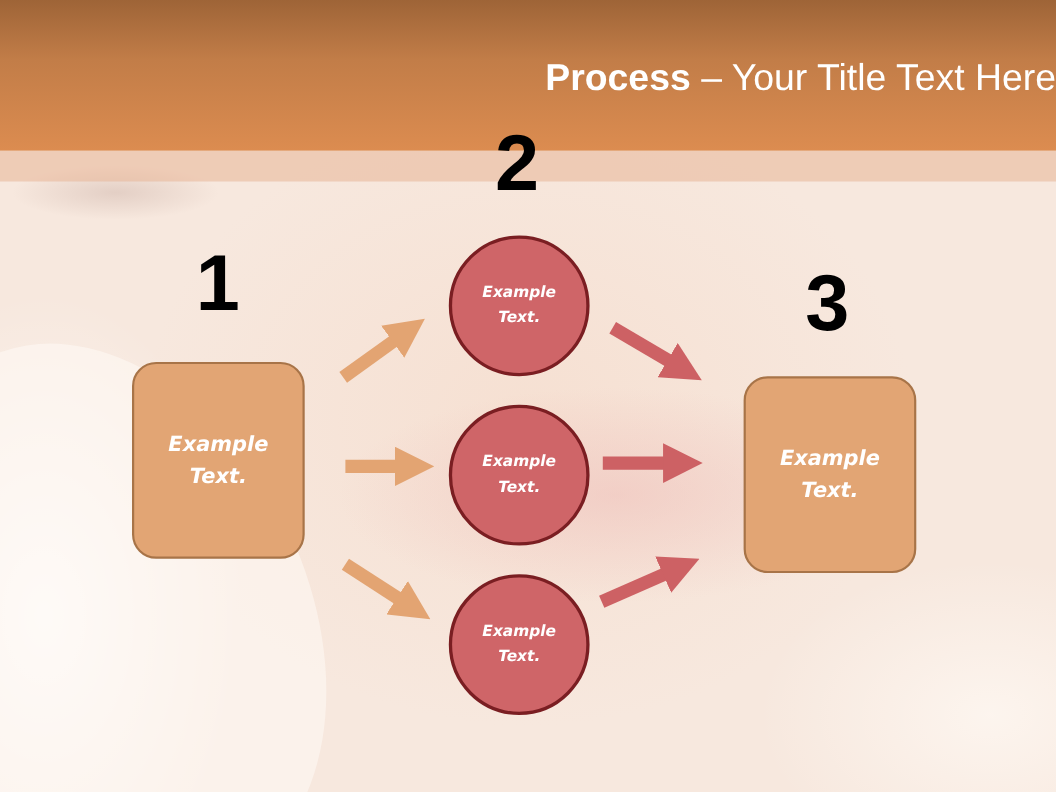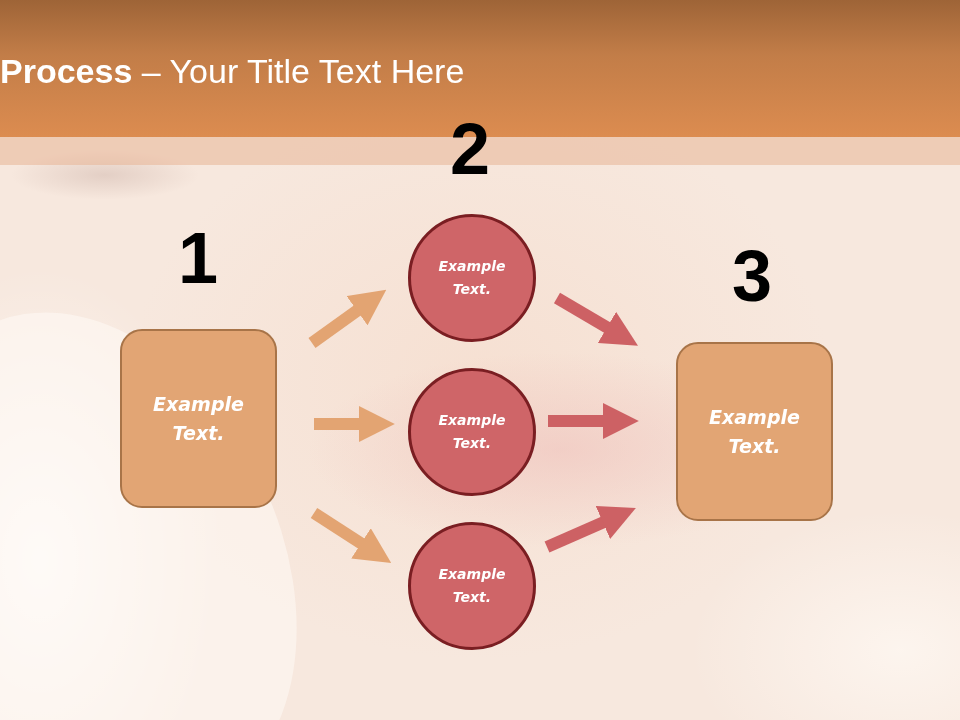--- a/index.html
+++ b/index.html
@@ -13,21 +13,21 @@
           radial-gradient(ellipse 500px 400px at 480px 380px, #f6e0d2, #f7e8de 70%);
   }
   .bg-eye { position:absolute; left:10px; top:150px; width:190px; height:50px;
             border-radius:50%; background:radial-gradient(ellipse at center, rgba(190,160,150,0.35), rgba(0,0,0,0) 70%); }
   .bg-cheek { position:absolute; left:-80px; top:300px; width:360px; height:520px; border-radius:50%;
               background:rgba(255,252,248,0.5); transform:rotate(-25deg); }
   .header { position:absolute; left:0; top:0; width:960px; height:137px;
             background:linear-gradient(to bottom, #9e6437 0%, #c27d48 40%, #dc8c50 100%); }
   .header-band { position:absolute; left:0; top:137px; width:960px; height:28px;
                  background:rgba(232,180,150,0.55); }
-  .title { position:absolute; left:0; top:52px; width:960px; text-align:left;
+  .title { position:absolute; left:0; top:52px; width:960px; text-align:right;
            color:#ffffff; font-family:"Liberation Sans", sans-serif; font-size:34px; }
   .title b { font-weight:bold; }
   .title span.light { font-weight:normal; }
   .num { position:absolute; font-family:"Liberation Sans", sans-serif; font-weight:bold;
          font-size:72px; color:#000; line-height:1; }
   .box { position:absolute; background:#e2a574; border:2px solid #a87448; border-radius:22px;
          display:flex; align-items:center; justify-content:center; text-align:center;
          color:#fff; font-style:italic; font-weight:bold; font-size:19px; line-height:29px;
          font-family:"DejaVu Sans", sans-serif; box-sizing:border-box; }
   .circle { position:absolute; width:128px; height:128px; border-radius:50%; background:#cf6568;

